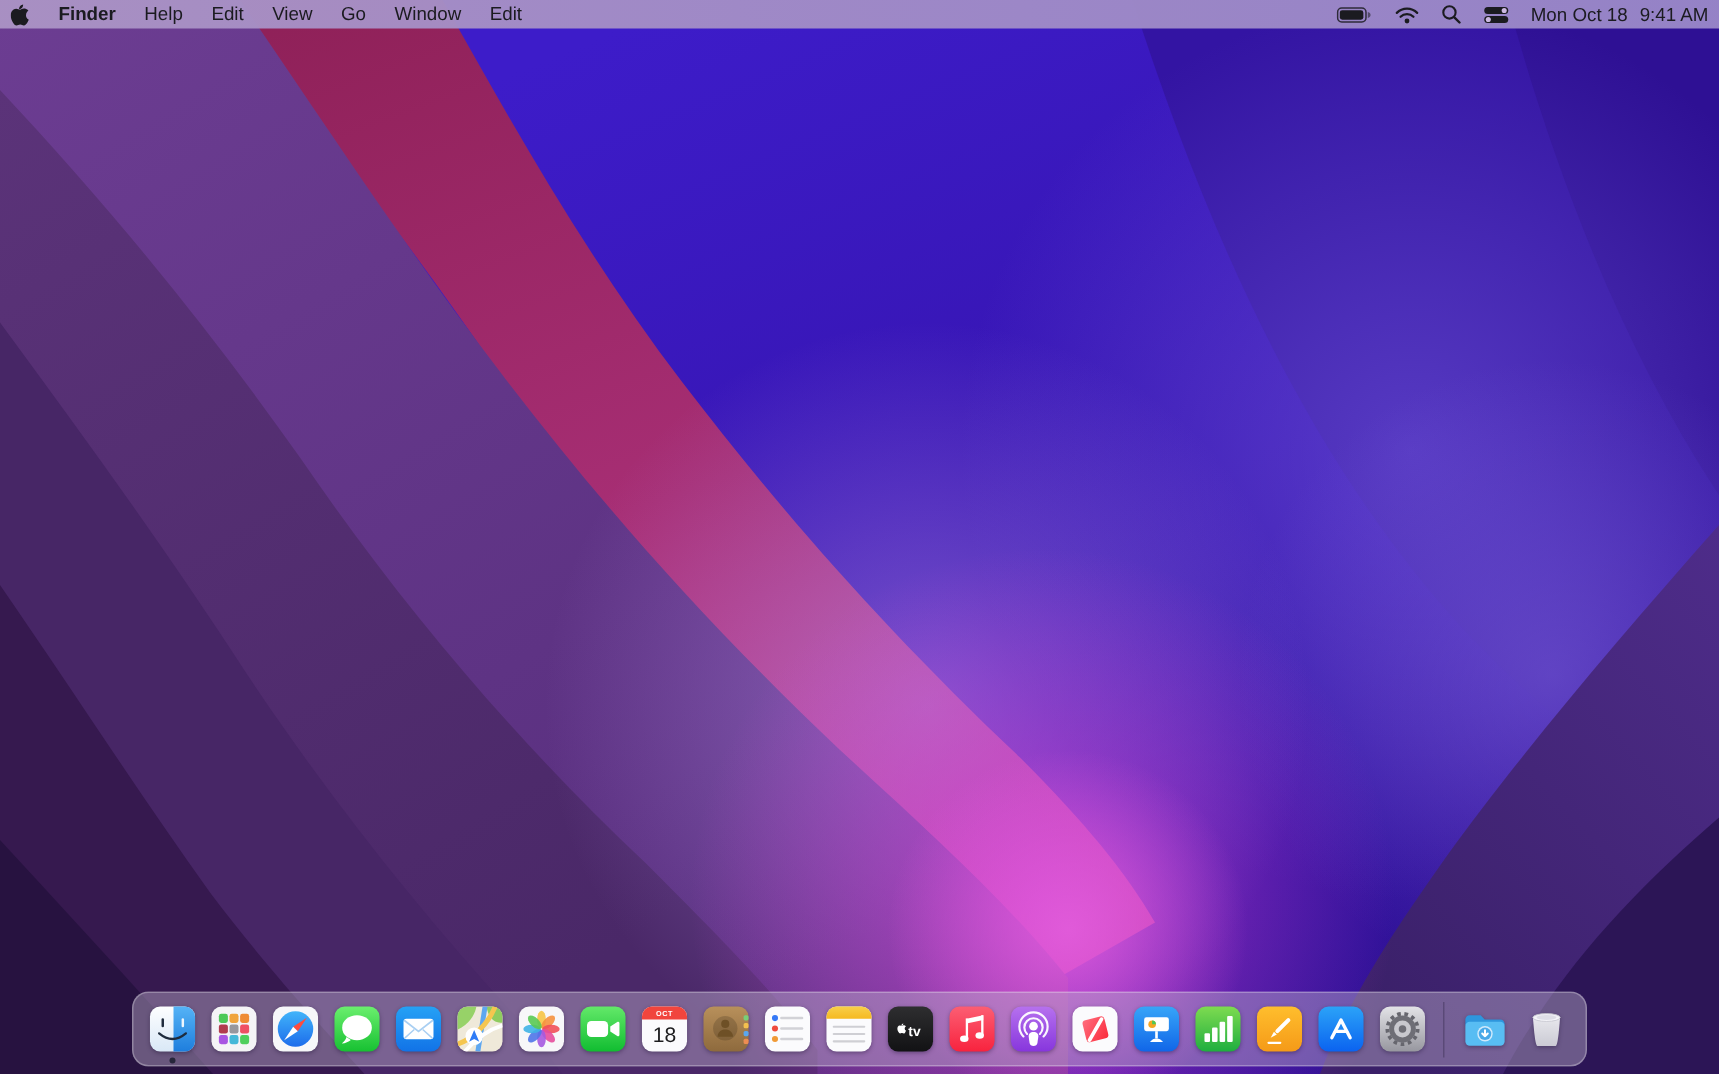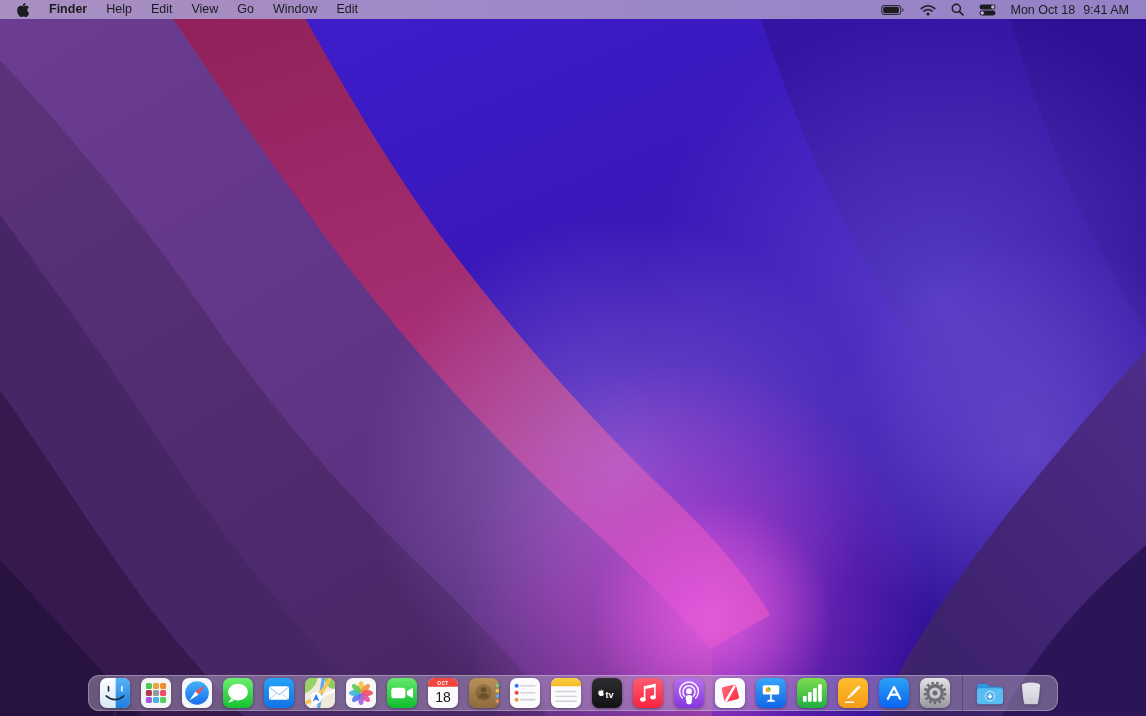--- a/index.html
+++ b/index.html
@@ -3,32 +3,32 @@
 <meta charset="utf-8">
 <style>
   html,body{margin:0;padding:0;background:#000;}
   #screen{position:relative;width:1146px;height:716px;overflow:hidden;
     font-family:"Liberation Sans","DejaVu Sans",sans-serif;-webkit-font-smoothing:antialiased;}
   
   .wallpaper{position:absolute;inset:0;z-index:0;}
   .wallpaper svg{display:block;width:100%;height:100%;}
   
   .menubar{position:absolute;top:0;left:0;right:0;height:19px;z-index:30;
-    display:flex;align-items:center;padding:0 17px;
+    display:flex;align-items:center;padding:0 7px;
     background:linear-gradient(90deg,rgba(170,146,196,.97),rgba(160,139,199,.97) 55%,rgba(152,134,200,.97));
     color:#1b1b20;font-size:12.5px;gap:44px;}
   .mb-left{display:flex;align-items:center;gap:19px;}
   .menu-item{line-height:19px;cursor:default;}
   .menu-item.app{font-weight:700;}
   .apple-wrap{display:flex;align-items:center;}
   .mb-right{margin-left:auto;display:flex;align-items:center;gap:15px;justify-content:space-between;}
   .status-ico{display:flex;align-items:center;}
   .clock{display:flex;align-items:center;gap:8px;white-space:nowrap;}
   
-  .dock{position:absolute;left:50%;bottom:5px;transform:translateX(-50%);height:36px;z-index:30;
+  .dock{position:absolute;left:50%;bottom:5px;transform:translateX(-50%);height:50px;z-index:30;
     display:flex;align-items:center;gap:9px;padding:0 10px;box-sizing:border-box;
     background:rgba(182,170,198,.46);border:1px solid rgba(255,255,255,.28);border-radius:11px;}
   .dock-item{position:relative;width:32px;height:32px;flex:0 0 auto;}
   .dock-item svg{width:32px;height:32px;display:block;
     filter:drop-shadow(0 1.5px 1.5px rgba(18,8,40,.38));}
   .dock-sep{width:1px;height:37px;background:rgba(48,38,70,.38);margin:0 2px;flex:0 0 auto;}
   .run-dot{position:absolute;left:50%;bottom:-7px;transform:translateX(-50%);
     width:4px;height:4px;border-radius:50%;background:#26263a;}
 </style>
 </head>

